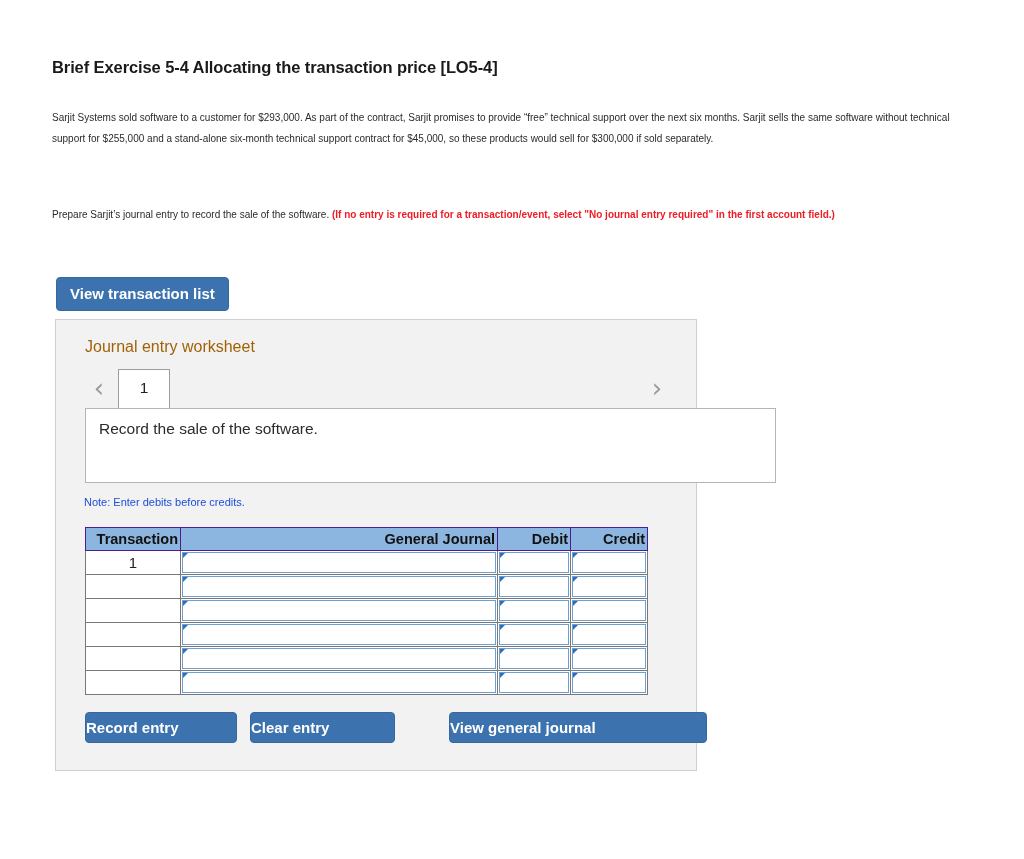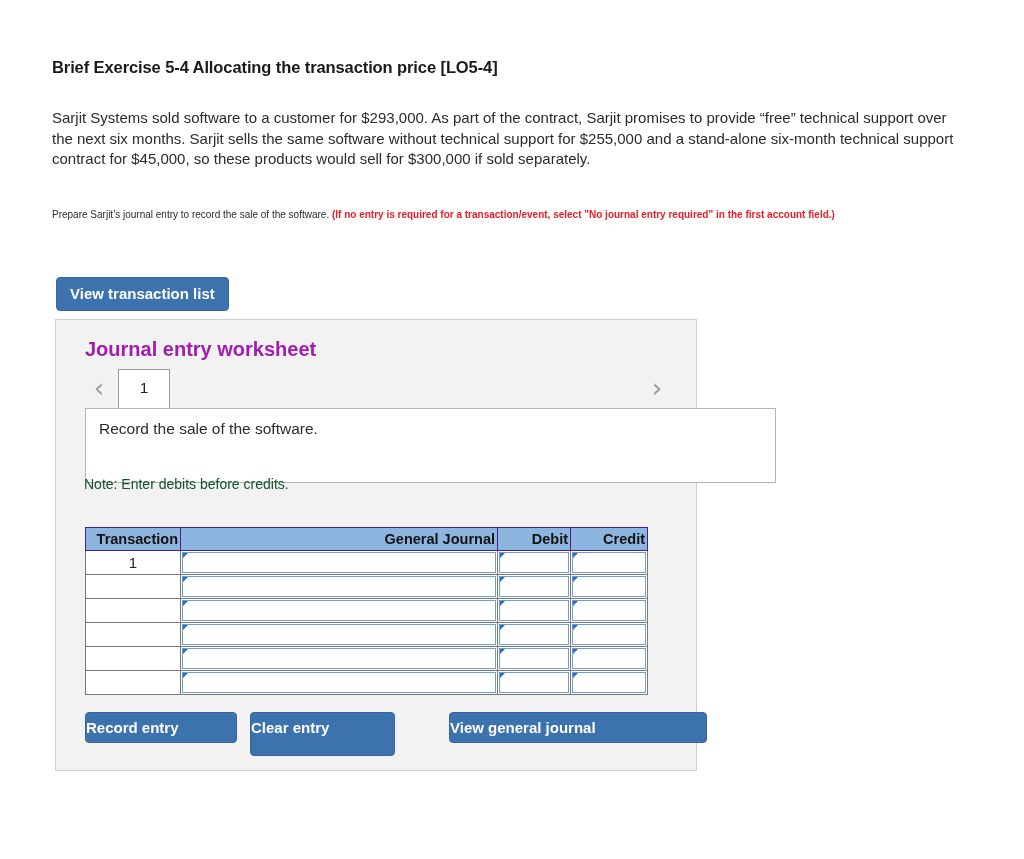--- a/index.html
+++ b/index.html
@@ -33,21 +33,21 @@
     letter-spacing: -0.1px;
     color: #1a1a1a;
   }
 
   
   .problem-text {
     position: absolute;
     left: 16px;
     top: 108px;
     width: 908px;
-    font-size: 15px;
+    font-size: 10px;
     line-height: 20.5px;
     color: #2b2b2b;
   }
 
   
   .instruction {
     position: absolute;
     left: 16px;
     top: 205px;
     width: 908px;
@@ -93,23 +93,23 @@
     height: 452px;
     background: #f2f2f2;
     border: 1px solid #cfcfcf;
     box-sizing: border-box;
   }
 
   .worksheet-title {
     position: absolute;
     left: 29px;
     top: 18px;
-    font-size: 20px;
-    font-weight: bold;
-    color: #a21caf;
+    font-size: 16px;
+    font-weight: normal;
+    color: #a16207;
   }
 
   
   .tabstrip {
     position: absolute;
     left: 0;
     top: 48px;
     width: 642px;
     height: 40px;
   }
@@ -163,23 +163,23 @@
     left: 13px;
     top: 11px;
     font-size: 15.5px;
     color: #2b2b2b;
   }
 
   
   .note {
     position: absolute;
     left: 28px;
-    top: 156px;
-    font-size: 14px;
-    color: #14532d;
+    top: 176px;
+    font-size: 11px;
+    color: #1d4ed8;
   }
 
   
   .journal-table {
     position: absolute;
     left: 29px;
     top: 207px;
     border-collapse: collapse;
     table-layout: fixed;
     background: #ffffff;
@@ -253,21 +253,21 @@
     top: 0;
     width: 152px;
     height: 31px;
     line-height: 29px;
   }
   .btn-clear {
     position: absolute;
     left: 194px;
     top: 0;
     width: 145px;
-    height: 44px;
+    height: 31px;
     line-height: 29px;
   }
   .btn-view-journal {
     position: absolute;
     left: 393px;
     top: 0;
     width: 258px;
     height: 31px;
     line-height: 29px;
   }

